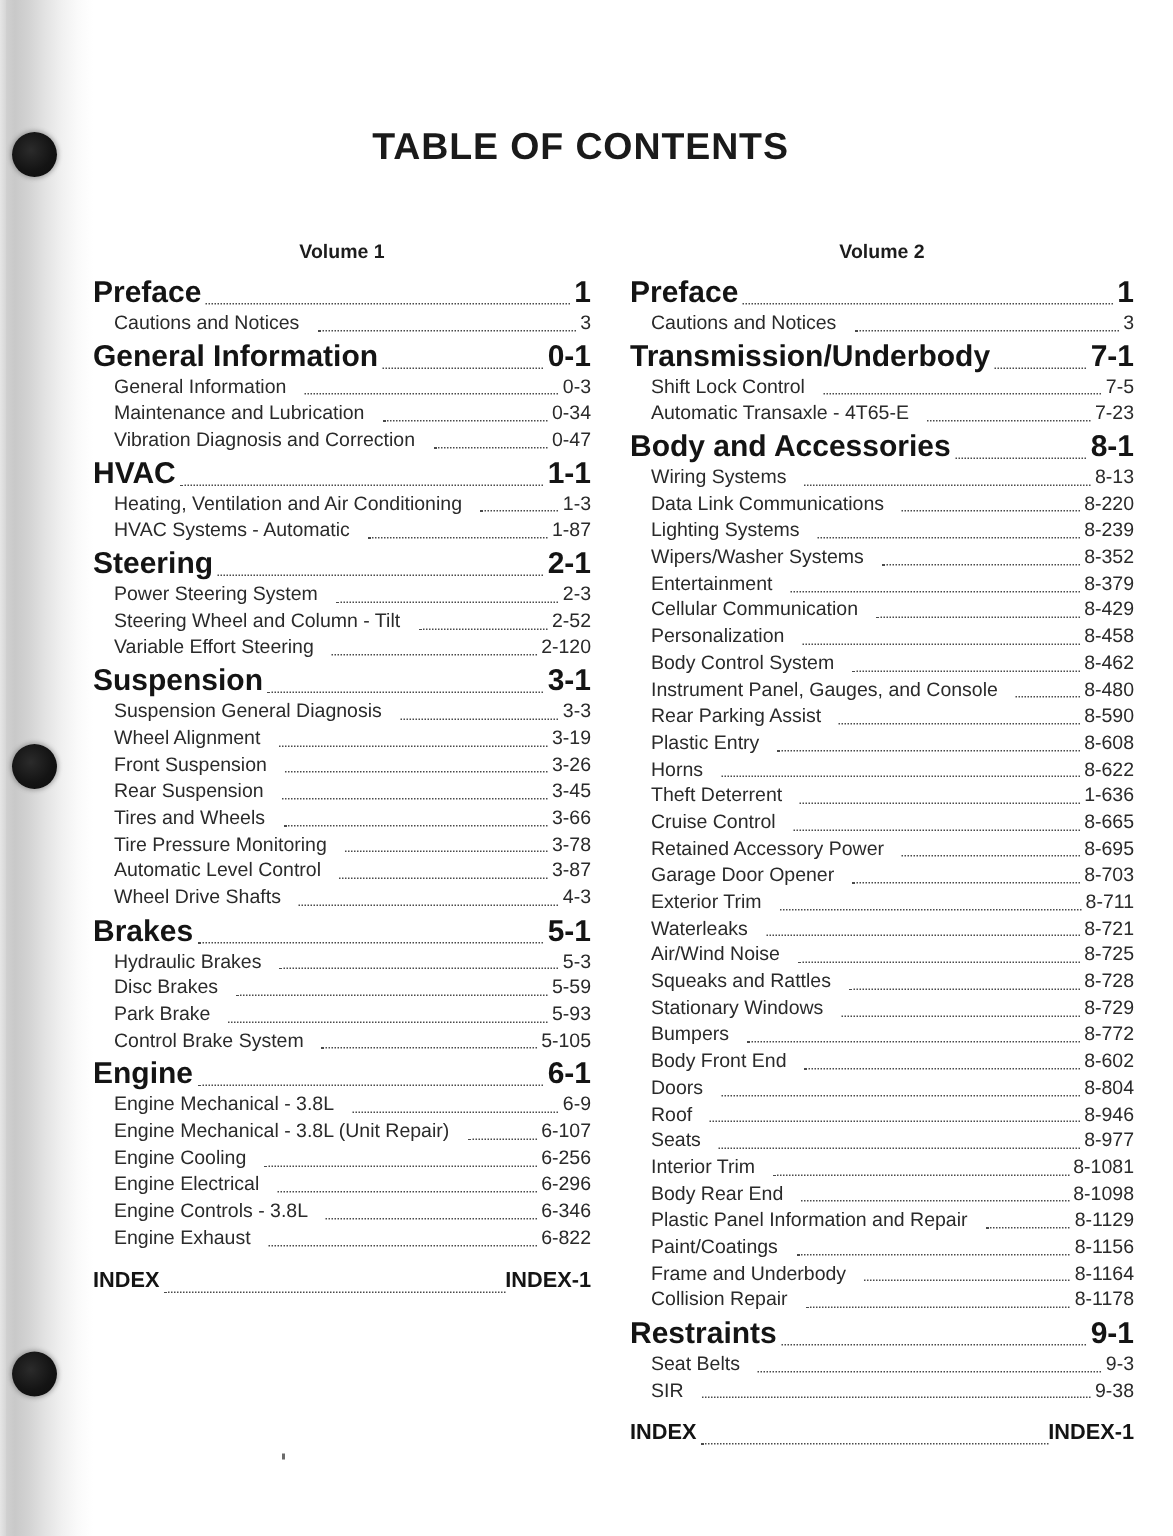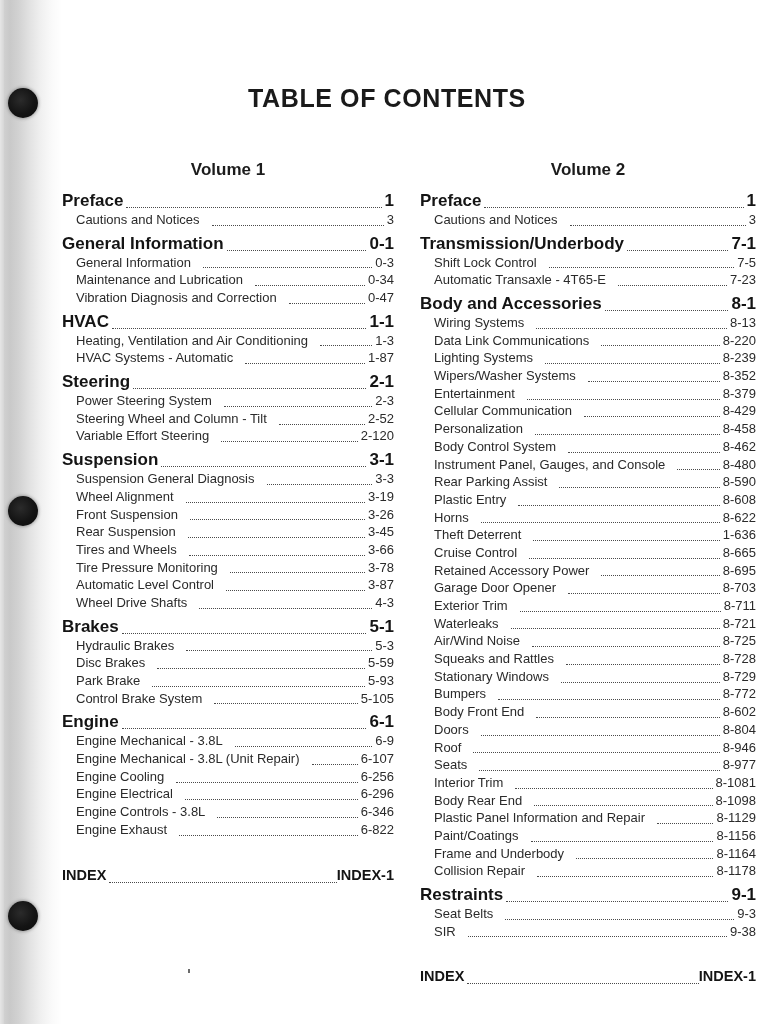--- a/index.html
+++ b/index.html
@@ -68,55 +68,55 @@
 
   .column {
     position: absolute;
     top: 160px;
   }
   .column.left  { left: 62px;  width: 332px; }
   .column.right { left: 420px; width: 336px; }
 
   .volume-head {
     text-align: center;
-    font-size: 17px;
+    font-size: 13px;
     font-weight: bold;
     color: #1c1c1c;
     margin-bottom: 10px;
   }
 
   .toc-list { }
 
   .toc-row {
     display: flex;
     align-items: flex-end;
     line-height: 17.7px;
     height: 17.7px;
     color: #2a2a2a;
     white-space: nowrap;
   }
   .toc-row.section {
-    font-size: 17px;
+    font-size: 20px;
     font-weight: bold;
     color: #141414;
     height: 21px;
     line-height: 21px;
     margin-top: 4px;
   }
   .toc-row.sub {
     font-size: 13px;
     padding-left: 14px;
   }
   .toc-row.index-row {
     font-size: 14.5px;
     font-weight: bold;
     color: #141414;
     height: 21px;
     line-height: 21px;
-    margin-top: 26px;
+    margin-top: 10px;
   }
 
   .toc-row .label {
     flex: 0 0 auto;
   }
   .toc-row .leader {
     flex: 1 1 auto;
     overflow: hidden;
     margin: 0 3px 3px 3px;
     border-bottom: 1px dotted #4a4a4a;

